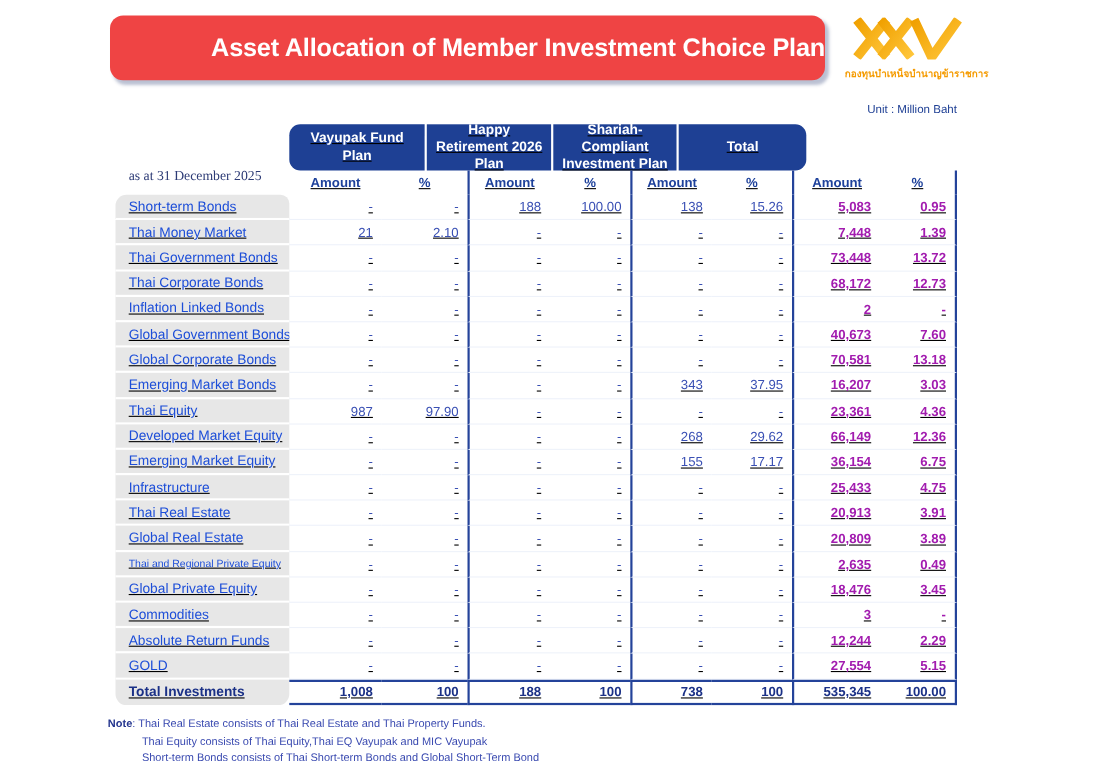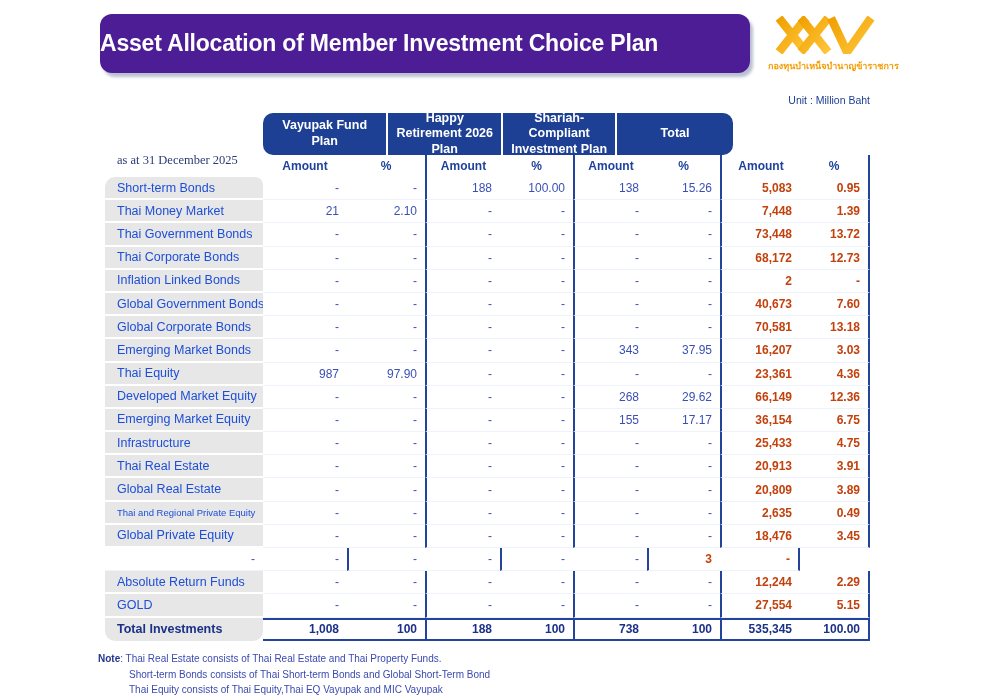--- a/index.html
+++ b/index.html
@@ -3,38 +3,38 @@
 <meta charset="utf-8">
 <style>
   * { margin: 0; padding: 0; box-sizing: border-box; }
   html, body { background: #ffffff; }
   body { font-family: "Liberation Sans", sans-serif; }
   .page { position: relative; width: 1000px; height: 700px; background: #fff; overflow: hidden; }
 
   
   .title-bar {
     position: absolute; left: 100px; top: 14px; width: 650px; height: 59px;
-    background: #4c1d95; border-radius: 12px;
-    display: flex; align-items: center; justify-content: flex-start;
+    background: #ef4444; border-radius: 12px;
+    display: flex; align-items: center; justify-content: flex-end;
     box-shadow: 3px 4px 3px rgba(25,45,105,0.30);
   }
   .title-bar span { color: #ffffff; font-size: 23px; font-weight: bold; letter-spacing: -0.2px; }
 
   
   .logo { position: absolute; left: 768px; top: 16px; width: 114px; text-align: center; }
   .logo-text { color: #f59b00; font-size: 9px; white-space: nowrap; margin-top: 1px; font-weight: bold; }
 
   
   .unit { position: absolute; right: 130px; top: 94px; color: #1e3f94; font-size: 10.5px; }
 
   
   .asat { position: absolute; left: 117px; top: 153px; color: #2c3a75; font-size: 12.5px; font-family: Liberation Serif, serif; }
 
   
-  .table { position: absolute; left: 105px; top: 113px; width: 628px; }
+  .table { position: absolute; left: 105px; top: 113px; width: 628px; text-decoration: underline; }
 
   .ghead { margin-left: 158px; display: flex; height: 42px; }
   .gcell {
     background: #1e4094; color: #fff; font-weight: bold; font-size: 12.5px; line-height: 1.25;
     display: flex; align-items: center; justify-content: center; text-align: center;
     padding: 0 6px; margin-right: 2px;
   }
   .gcell.g0 { width: 160px; border-radius: 10px 0 0 10px; }
   .gcell.g1 { width: 146px; }
   .gcell.g2 { width: 145px; }
@@ -55,21 +55,21 @@
   #rows .row:first-child .lc { border-radius: 10px 8px 0 0; }
   #rows .row:last-child .lc { border-radius: 0 0 10px 10px; border-bottom: none; }
 
   .vc {
     color: #3a50b4; font-size: 12px;
     display: flex; align-items: center; justify-content: flex-end; padding-right: 8px;
     border-bottom: 1px solid #eef2fa; white-space: nowrap;
   }
   .vc.c2, .vc.c4, .vc.c6, .shc.c2, .shc.c4, .shc.c6 { border-left: 2px solid #24439a; }
   .vc.c7, .shc.c7 { border-right: 2px solid #24439a; }
-  .vc.c6, .vc.c7 { color: #c2410c; font-weight: bold; }
+  .vc.c6, .vc.c7 { color: #a21caf; font-weight: bold; }
 
   .row.trow { height: 23.5px; }
   .row.trow .lc { color: #1b3187; font-weight: bold; }
   .row.trow .vc { font-weight: bold; color: #1b3187;
     border-top: 2px solid #24439a; border-bottom: 2px solid #24439a; }
 
   
   .notes { position: absolute; left: 98px; top: 651px; color: #3a4ab0; font-size: 10px; line-height: 15.5px; }
   .notes .note-label { font-weight: bold; color: #25368f; }
   .notes .indent { padding-left: 31px; }
@@ -293,20 +293,21 @@
           <div class="vc c0">-</div>
           <div class="vc c1">-</div>
           <div class="vc c2">-</div>
           <div class="vc c3">-</div>
           <div class="vc c4">-</div>
           <div class="vc c5">-</div>
           <div class="vc c6">18,476</div>
           <div class="vc c7">3.45</div>
         </div>
         <div class="grid row">
+          <div class="lc">Commodities</div>
           <div class="vc c0">-</div>
           <div class="vc c1">-</div>
           <div class="vc c2">-</div>
           <div class="vc c3">-</div>
           <div class="vc c4">-</div>
           <div class="vc c5">-</div>
           <div class="vc c6">3</div>
           <div class="vc c7">-</div>
         </div>
         <div class="grid row">
@@ -340,17 +341,17 @@
           <div class="vc c4">738</div>
           <div class="vc c5">100</div>
           <div class="vc c6">535,345</div>
           <div class="vc c7">100.00</div>
         </div>
       </div>
   </div>
 
   <div class="notes">
     <div><span class="note-label">Note</span><span>: Thai Real Estate consists of Thai Real Estate and Thai Property Funds.</span></div>
+    <div class="indent">Thai Equity consists of Thai Equity,Thai EQ Vayupak and MIC Vayupak</div>
     <div class="indent">Short-term Bonds consists of Thai Short-term Bonds and Global Short-Term Bond</div>
-    <div class="indent">Thai Equity consists of Thai Equity,Thai EQ Vayupak and MIC Vayupak</div>
   </div>
 
 </div>
 
 </body></html>

